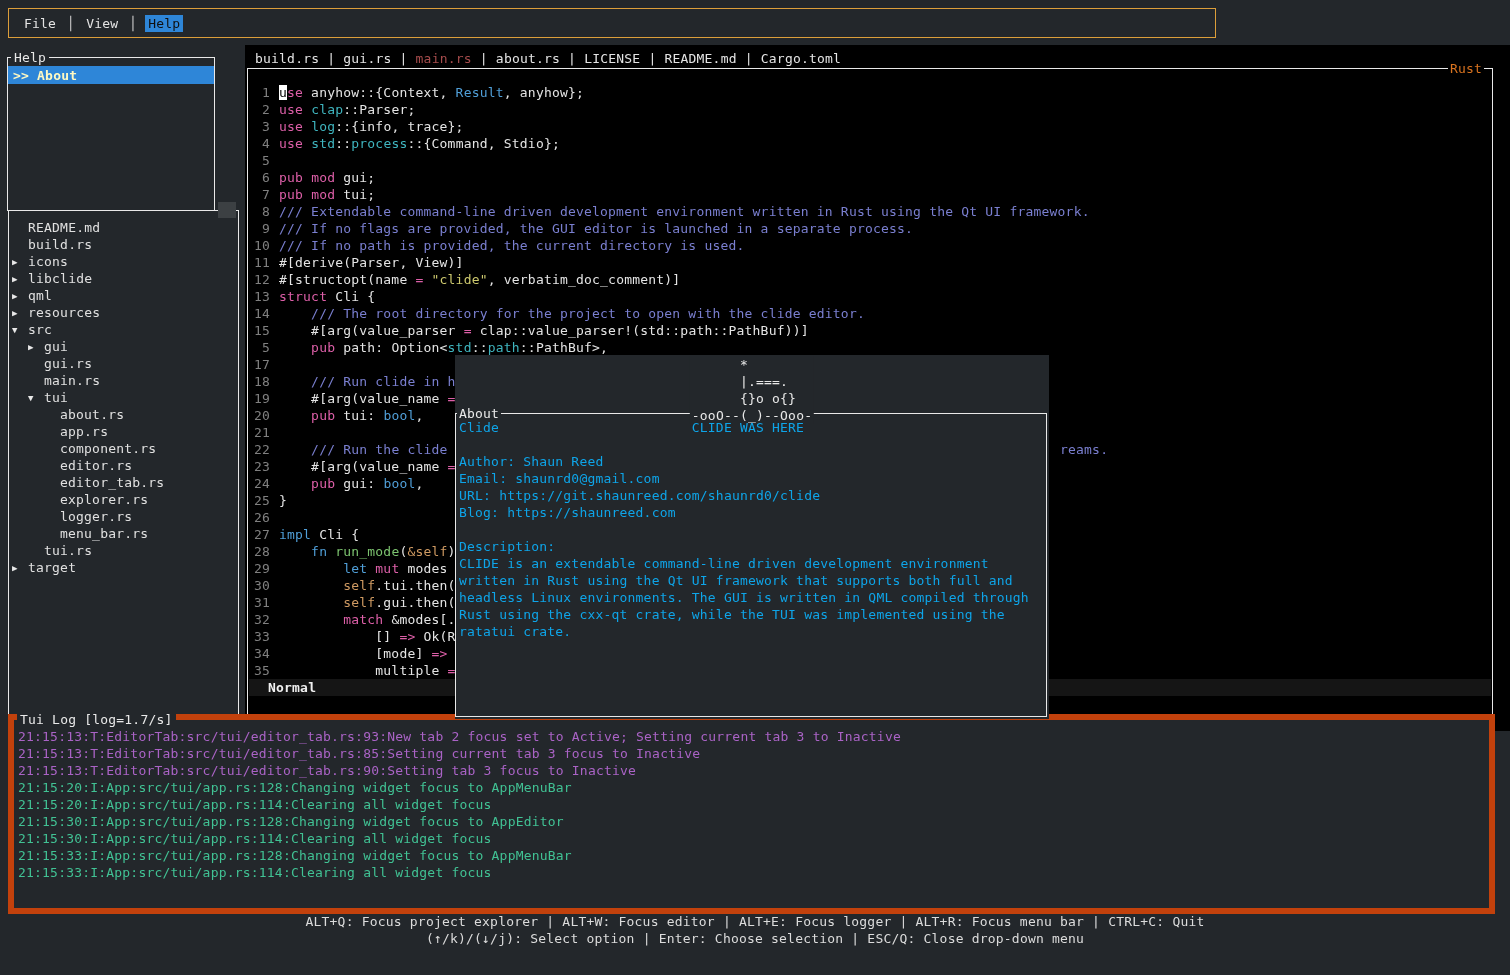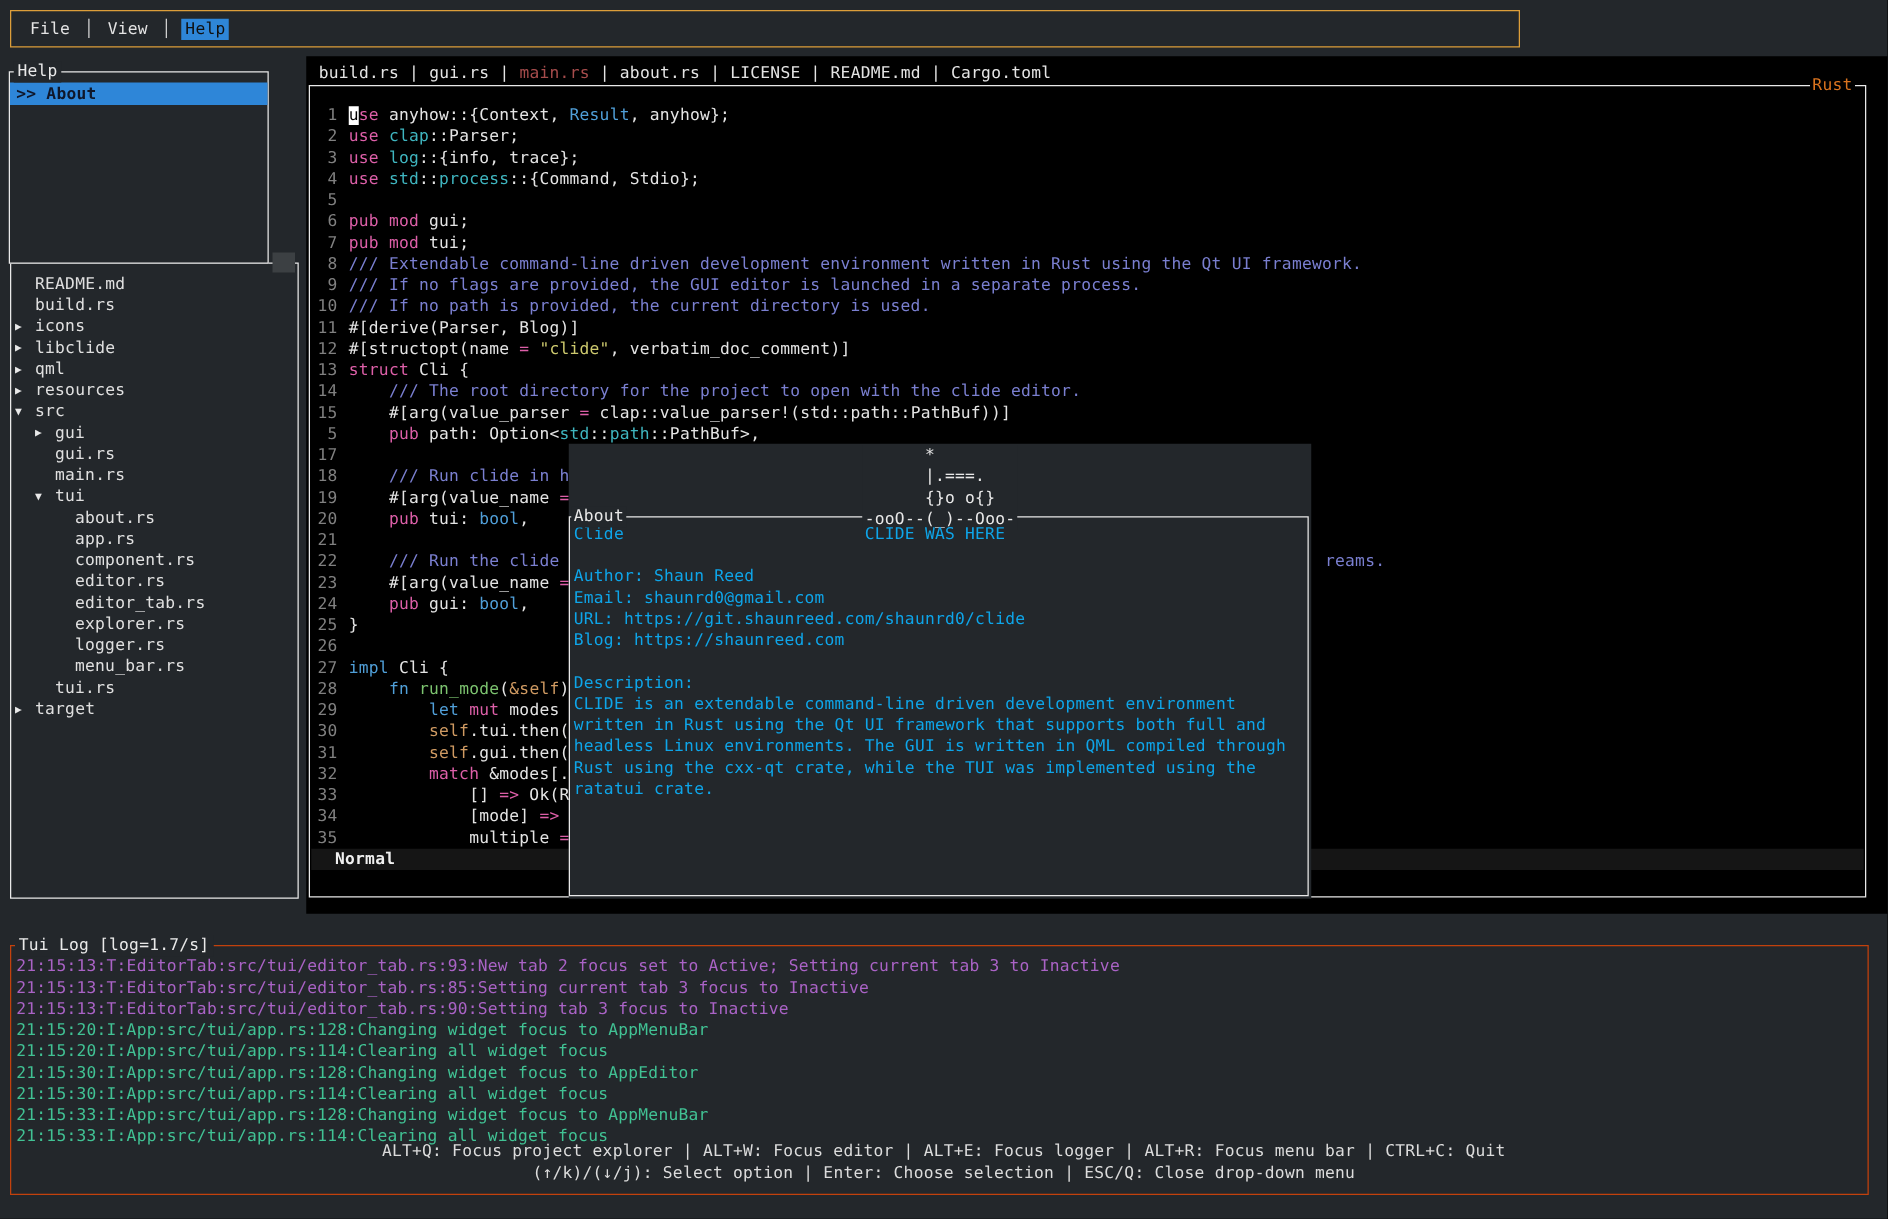--- a/index.html
+++ b/index.html
@@ -38,21 +38,21 @@
   
   .help-menu {
     position:absolute; left:7px; top:57px; width:208px; height:154px;
     border:1px solid #e9e9e9; background:#23272b; z-index:4;
   }
   .box-title {
     position:absolute; top:-9px; left:3px; background:#23272b; padding:0 3px;
     color:#e9e9e9; white-space:nowrap;
   }
   .help-item {
-    margin-top:8px; height:18px; background:#2e86d8; color:#0f172a;
+    margin-top:8px; height:18px; background:#2e86d8; color:#fef9c3;
     font-weight:bold; padding:1px 0 0 5px; white-space:nowrap;
   }
   .scroll-thumb {
     position:absolute; left:218px; top:202px; width:18px; height:16px;
     background:#3c4043; z-index:5;
   }
 
   
   .editor-region {
     position:absolute; left:245px; top:45px; width:1355px; height:686px;
@@ -106,22 +106,22 @@
   .popup-art {
     position:absolute; top:1px; left:50%; transform:translateX(-50%);
     z-index:2; background:#23272b; white-space:pre; color:#e9e9e9; padding:0 2px;
   }
   .popup-content {
     position:absolute; top:64px; left:4px; z-index:2; white-space:pre; color:#0ea5e9;
   }
 
   
   .log-panel {
-    position:absolute; left:8px; top:756px; width:1487px; height:200px;
-    border:1px solid #c2410c; background:#23272b;
+    position:absolute; left:8px; top:714px; width:1487px; height:200px;
+    border:6px solid #c2410c; background:#23272b;
   }
   .log-lines { padding:8px 0 0 4px; }
   .log-row { height:17px; white-space:nowrap; }
   .log-row.trace { color:#aa63c6; }
   .log-row.info  { color:#41c294; }
 
   
   .footer { position:absolute; left:0; top:913px; width:100%; text-align:center; color:#dcdcdc; }
   .footer div { height:17px; }
 </style>
@@ -170,21 +170,21 @@
         <div class="code-row"><span class="ln">1</span><span class="cursor">u</span><span class="kw">se</span><span class="plain"> anyhow::{Context, </span><span class="blue">Result</span><span class="plain">, anyhow};</span></div>
         <div class="code-row"><span class="ln">2</span><span class="kw">use</span><span class="plain"> </span><span class="cyan">clap</span><span class="plain">::Parser;</span></div>
         <div class="code-row"><span class="ln">3</span><span class="kw">use</span><span class="plain"> </span><span class="cyan">log</span><span class="plain">::{info, trace};</span></div>
         <div class="code-row"><span class="ln">4</span><span class="kw">use</span><span class="plain"> </span><span class="cyan">std</span><span class="plain">::</span><span class="cyan">process</span><span class="plain">::{Command, Stdio};</span></div>
         <div class="code-row"><span class="ln">5</span></div>
         <div class="code-row"><span class="ln">6</span><span class="kw">pub</span><span class="plain"> </span><span class="kw">mod</span><span class="plain"> gui;</span></div>
         <div class="code-row"><span class="ln">7</span><span class="kw">pub</span><span class="plain"> </span><span class="kw">mod</span><span class="plain"> tui;</span></div>
         <div class="code-row"><span class="ln">8</span><span class="comment">/// Extendable command-line driven development environment written in Rust using the Qt UI framework.</span></div>
         <div class="code-row"><span class="ln">9</span><span class="comment">/// If no flags are provided, the GUI editor is launched in a separate process.</span></div>
         <div class="code-row"><span class="ln">10</span><span class="comment">/// If no path is provided, the current directory is used.</span></div>
-        <div class="code-row"><span class="ln">11</span><span class="plain">#[derive(Parser, Blog)]</span></div>
+        <div class="code-row"><span class="ln">11</span><span class="plain">#[derive(Parser, View)]</span></div>
         <div class="code-row"><span class="ln">12</span><span class="plain">#[structopt(name </span><span class="kw">=</span><span class="plain"> </span><span class="string">"clide"</span><span class="plain">, verbatim_doc_comment)]</span></div>
         <div class="code-row"><span class="ln">13</span><span class="kw">struct</span><span class="plain"> Cli {</span></div>
         <div class="code-row"><span class="ln">14</span><span class="plain">    </span><span class="comment">/// The root directory for the project to open with the clide editor.</span></div>
         <div class="code-row"><span class="ln">15</span><span class="plain">    #[arg(value_parser </span><span class="kw">=</span><span class="plain"> clap::value_parser!(std::path::PathBuf))]</span></div>
         <div class="code-row"><span class="ln">5</span><span class="plain">    </span><span class="kw">pub</span><span class="plain"> path: Option&lt;</span><span class="cyan">std</span><span class="plain">::</span><span class="cyan">path</span><span class="plain">::PathBuf&gt;,</span></div>
         <div class="code-row"><span class="ln">17</span></div>
         <div class="code-row"><span class="ln">18</span><span class="plain">    </span><span class="comment">/// Run clide in h</span></div>
         <div class="code-row"><span class="ln">19</span><span class="plain">    #[arg(value_name </span><span class="kw">=</span></div>
         <div class="code-row"><span class="ln">20</span><span class="plain">    </span><span class="kw">pub</span><span class="plain"> tui: </span><span class="blue">bool</span><span class="plain">,</span></div>
         <div class="code-row"><span class="ln">21</span></div>

